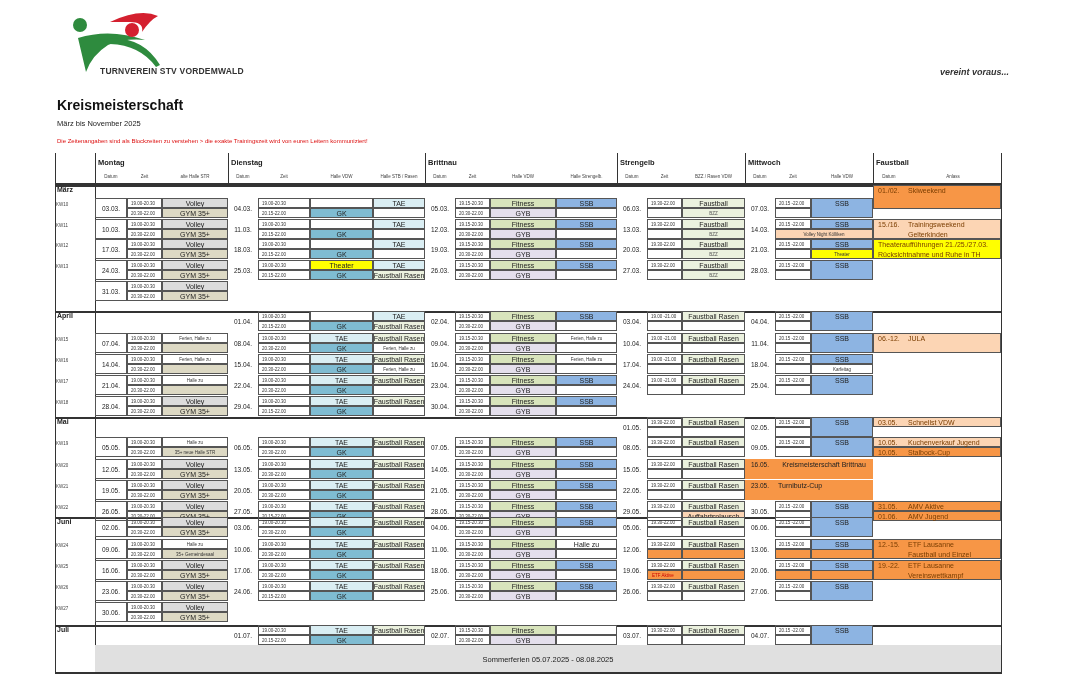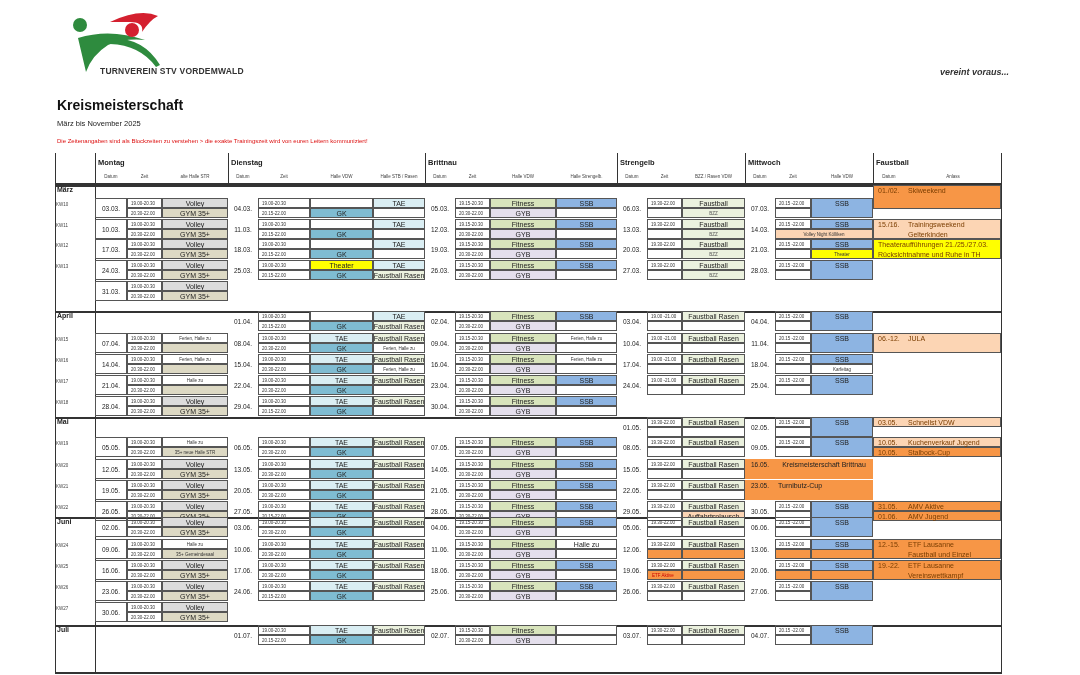--- a/index.html
+++ b/index.html
@@ -643,14 +643,15 @@
     <div class="cell act l" style="left: 820px; top: 358px; width: 32px; height: 10px; color: rgb(122, 61, 0);">01.06.</div>
     <div class="cell act l" style="left: 850px; top: 358px; width: 94px; height: 10px; color: rgb(122, 61, 0);">AMV Jugend</div>
     <div class="cell b" style="left: 818px; top: 386px; width: 128px; height: 20px; background: rgb(247, 150, 70);"></div>
     <div class="cell act l" style="left: 820px; top: 386px; width: 32px; height: 10px; color: rgb(122, 61, 0);">12.-15.</div>
     <div class="cell act l" style="left: 850px; top: 386px; width: 94px; height: 10px; color: rgb(122, 61, 0);">ETF Lausanne</div>
     <div class="cell act l" style="left: 850px; top: 396px; width: 94px; height: 10px; color: rgb(122, 61, 0);">Faustball und Einzel</div>
     <div class="cell b" style="left: 818px; top: 407px; width: 128px; height: 20px; background: rgb(247, 150, 70);"></div>
     <div class="cell act l" style="left: 820px; top: 407px; width: 32px; height: 10px; color: rgb(122, 61, 0);">19.-22.</div>
     <div class="cell act l" style="left: 850px; top: 407px; width: 94px; height: 10px; color: rgb(122, 61, 0);">ETF Lausanne</div>
     <div class="cell act l" style="left: 850px; top: 417px; width: 94px; height: 10px; color: rgb(122, 61, 0);">Vereinswettkampf</div>
+    <div class="cell act" style="left: 40px; top: 492px; width: 906px; height: 28px; background: rgb(224, 224, 224); font-size: 7.5px;">Sommerferien 05.07.2025 - 08.08.2025</div>
     <div class="line" style="left: 0px; top: 519px; width: 947px; height: 1.5px;"></div>
   </div>
 
 </body></html>

